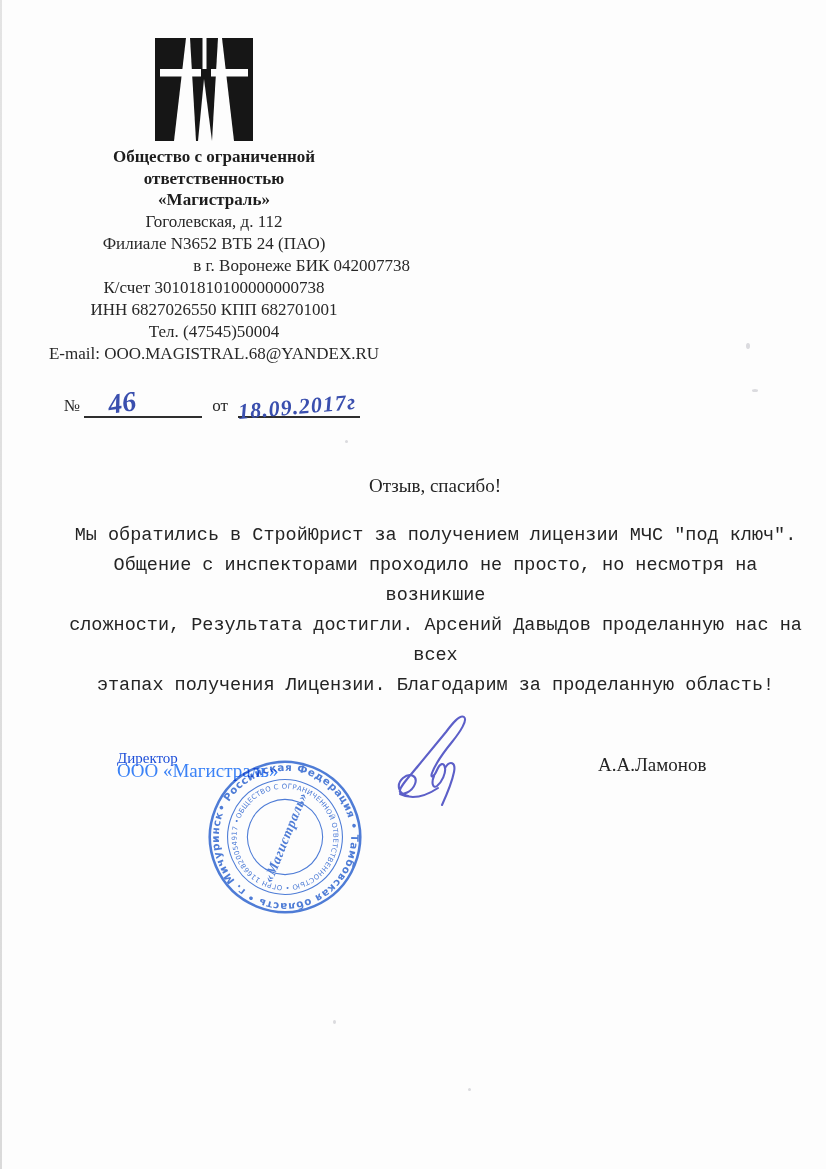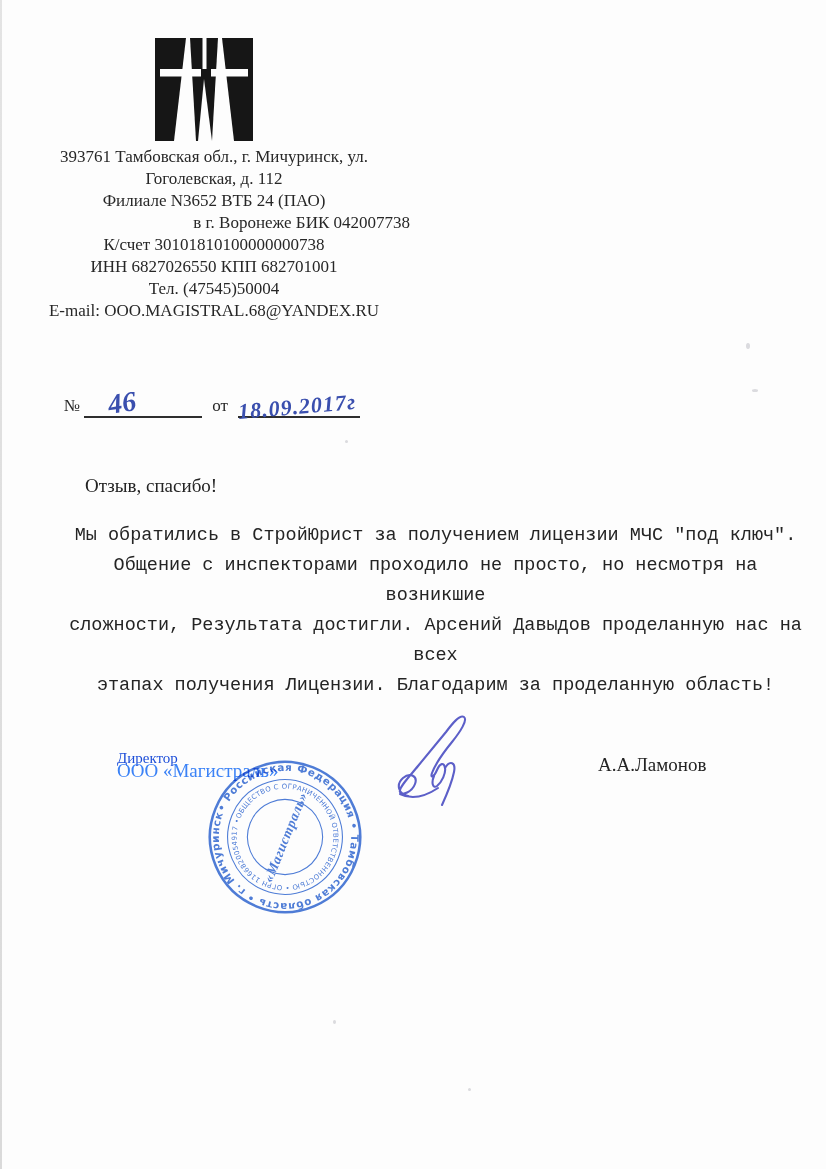--- a/index.html
+++ b/index.html
@@ -25,21 +25,21 @@
   .blank-line { display:inline-block; vertical-align:bottom; height:22px; position:relative;
     border-bottom:2px solid #2e2e2e; }
   .blank-line.num { width:118px; margin:0 10px 0 4px; }
   .blank-line.date { width:122px; margin-left:10px; }
   .hand { font-style:italic; font-weight:bold; color:#3a4fae; position:absolute; white-space:nowrap; }
   .hw-num  { left:24px; bottom:-3px; font-size:28px; transform:rotate(-9deg); }
   .hw-date { left:0px;  bottom:-4px; font-size:22px; transform:rotate(-5deg); letter-spacing:1px; }
 
   
   .body-title { position:absolute; left:85px; top:475px; width:700px;
-    font-size:19px; color:#242424; }
+    text-align:center; font-size:19px; color:#242424; }
   .body-par { position:absolute; left:63px; top:521px; width:745px;
     text-align:center; font-size:18.5px; line-height:30px; color:#242424;font-family:Liberation Mono, monospace; }
 
   
   .director  { position:absolute; left:117px; top:726px; font-size:15px; color:#1d4ed8;margin-top:24px; }
   .org-sig   { position:absolute; left:117px; top:760px; font-size:19px; color:#3b82f6; }
   .signer    { position:absolute; left:598px; top:754px; font-size:19px; color:#242424; }
   .signature { position:absolute; left:388px; top:710px; width:100px; height:105px; }
   .stamp { position:absolute; left:206px; top:758px; width:158px; height:158px;
     opacity:.9; filter:blur(.2px); mix-blend-mode:multiply; }
@@ -64,22 +64,26 @@
 
     <rect x="47.5" y="0" width="4" height="31" fill="#fdfdfd"></rect>
 
     <rect x="5" y="31" width="41" height="7.5" fill="#fdfdfd"></rect>
     <rect x="56" y="31" width="37" height="7.5" fill="#fdfdfd"></rect>
 
     <polygon points="49,41 43,103 57,103" fill="#fdfdfd"></polygon>
   </svg>
 
   <div class="letterhead">
+    <div class="org-name">
+      <div>Общество с ограниченной</div>
+      <div>ответственностью</div>
+      <div>«Магистраль»</div>
+    </div>
     <div class="addr">
-      <div>393761 Тамбовская обл., г. Мичуринск, ул.</div>
       <div>Гоголевская, д. 112</div>
       <div>Филиале N3652 ВТБ 24 (ПАО)</div>
       <div class="align-left">в г. Воронеже  БИК 042007738</div>
       <div>К/счет 30101810100000000738</div>
       <div>ИНН 6827026550 КПП 682701001</div>
       <div>Тел. (47545)50004</div>
       <div>E-mail: OOO.MAGISTRAL.68@YANDEX.RU</div>
     </div>
   </div>
 

